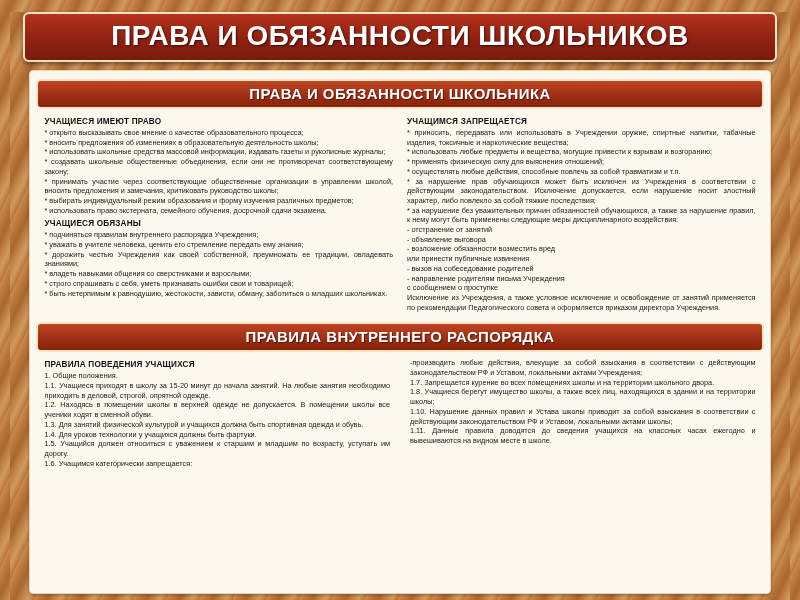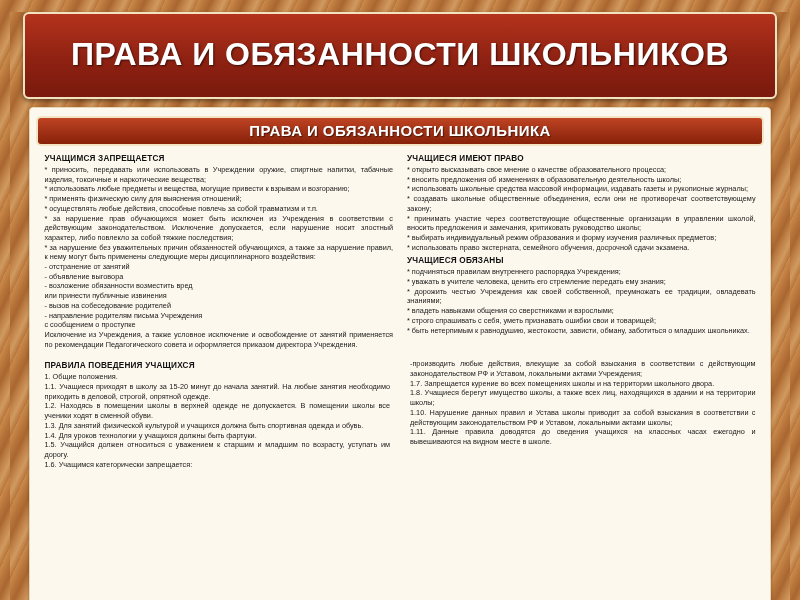--- a/index.html
+++ b/index.html
@@ -42,23 +42,23 @@
     margin: 4px auto 8px auto;
     width: 96%;
     background: linear-gradient(180deg, #b4331c 0%, #8e2112 55%, #7a1a0d 100%);
     border: 2px solid #f2e2c0;
     border-radius: 6px;
     box-shadow: 0 2px 4px rgba(0,0,0,0.45);
     text-align: center;
     padding: 6px 4px 8px 4px;
   }
   .title-bar h1 {
-    margin: 16px;
+    margin: 0;
     color: #ffffff;
-    font-size: 32px;
+    font-size: 28px;
     font-weight: bold;
     letter-spacing: 0.5px;
     text-shadow: 1px 1px 2px rgba(0,0,0,0.6);
   }
   
   .sheet {
     width: 96%;
     margin: 8px auto;
     background: #fdf8ee;
     border: 1px solid #e7d6b5;
@@ -128,57 +128,60 @@
       <h1>ПРАВА И ОБЯЗАННОСТИ ШКОЛЬНИКОВ</h1>
     </div>
 
     <div class="sheet">
 
       <div class="section-head">
         <h2>ПРАВА И ОБЯЗАННОСТИ ШКОЛЬНИКА</h2>
       </div>
 
       <div class="cols">
+        <div class="col">
+          <div class="blk-title">УЧАЩИЕСЯ ИМЕЮТ ПРАВО</div>
+          <div class="body-text">* открыто высказывать свое мнение о качестве образовательного процесса;
+* вносить предложения об изменениях в образовательную деятельность школы;
+* использовать школьные средства массовой информации, издавать газеты и рукописные журналы;
+* создавать школьные общественные объединения, если они не противоречат соответствующему закону;
+* принимать участие через соответствующие общественные организации в управлении школой, вносить предложения и замечания, критиковать руководство школы;
+* выбирать индивидуальный режим образования и форму изучения различных предметов;
+* использовать право экстерната, семейного обучения, досрочной сдачи экзамена.</div>
+          <div class="blk-title">УЧАЩИЕСЯ ОБЯЗАНЫ</div>
+          <div class="body-text">* подчиняться правилам внутреннего распорядка Учреждения;
+* уважать в учителе человека, ценить его стремление передать ему знания;
+* дорожить честью Учреждения как своей собственной, преумножать ее традиции, овладевать знаниями;
+* владеть навыками общения со сверстниками и взрослыми;
+* строго спрашивать с себя, уметь признавать ошибки свои и товарищей;
+* быть нетерпимым к равнодушию, жестокости, зависти, обману, заботиться о младших школьниках.</div>
+        </div>
         <div class="col">
           <div class="blk-title">УЧАЩИМСЯ ЗАПРЕЩАЕТСЯ</div>
           <div class="body-text">* приносить, передавать или использовать в Учреждении оружие, спиртные напитки, табачные изделия, токсичные и наркотические вещества;
 * использовать любые предметы и вещества, могущие привести к взрывам и возгоранию;
 * применять физическую силу для выяснения отношений;
 * осуществлять любые действия, способные повлечь за собой травматизм и т.п.
 * за нарушение прав обучающихся может быть исключен из Учреждения в соответствии с действующим законодательством. Исключение допускается, если нарушение носит злостный характер, либо повлекло за собой тяжкие последствия;
 * за нарушение без уважительных причин обязанностей обучающихся, а также за нарушение правил, к нему могут быть применены следующие меры дисциплинарного воздействия:
 - отстранение от занятий
 - объявление выговора
 - возложение обязанности возместить вред
 или принести публичные извинения
 - вызов на собеседование родителей
 - направление родителям письма Учреждения
 с сообщением о проступке
 Исключение из Учреждения, а также условное исключение и освобождение от занятий применяется по рекомендации Педагогического совета и оформляется приказом директора Учреждения.</div>
         </div>
-        <div class="col">
-          <div class="blk-title">УЧАЩИЕСЯ ИМЕЮТ ПРАВО</div>
-          <div class="body-text">* открыто высказывать свое мнение о качестве образовательного процесса;
-* вносить предложения об изменениях в образовательную деятельность школы;
-* использовать школьные средства массовой информации, издавать газеты и рукописные журналы;
-* создавать школьные общественные объединения, если они не противоречат соответствующему закону;
-* принимать участие через соответствующие общественные организации в управлении школой, вносить предложения и замечания, критиковать руководство школы;
-* выбирать индивидуальный режим образования и форму изучения различных предметов;
-* использовать право экстерната, семейного обучения, досрочной сдачи экзамена.</div>
-          <div class="blk-title">УЧАЩИЕСЯ ОБЯЗАНЫ</div>
-          <div class="body-text">* подчиняться правилам внутреннего распорядка Учреждения;
-* уважать в учителе человека, ценить его стремление передать ему знания;
-* дорожить честью Учреждения как своей собственной, преумножать ее традиции, овладевать знаниями;
-* владеть навыками общения со сверстниками и взрослыми;
-* строго спрашивать с себя, уметь признавать ошибки свои и товарищей;
-* быть нетерпимым к равнодушию, жестокости, зависти, обману, заботиться о младших школьниках.</div>
-        </div>
       </div>
 
       <div class="section2">
+        <div class="section-head">
+          <h2>ПРАВИЛА ВНУТРЕННЕГО РАСПОРЯДКА</h2>
+        </div>
         <div class="rules-cols">
           <div class="col">
             <div class="blk-title">ПРАВИЛА ПОВЕДЕНИЯ УЧАЩИХСЯ</div>
             <div class="body-text">1. Общие положения.
 1.1. Учащиеся приходят в школу за 15-20 минут до начала занятий. На любые занятия необходимо приходить в деловой, строгой, опрятной одежде.
 1.2. Находясь в помещении школы в верхней одежде не допускается. В помещении школы все ученики ходят в сменной обуви.
 1.3. Для занятий физической культурой и учащихся должна быть спортивная одежда и обувь.
 1.4. Для уроков технологии у учащихся должны быть фартуки.
 1.5. Учащийся должен относиться с уважением к старшим и младшим по возрасту, уступать им дорогу.
 1.6. Учащимся категорически запрещается:</div>

